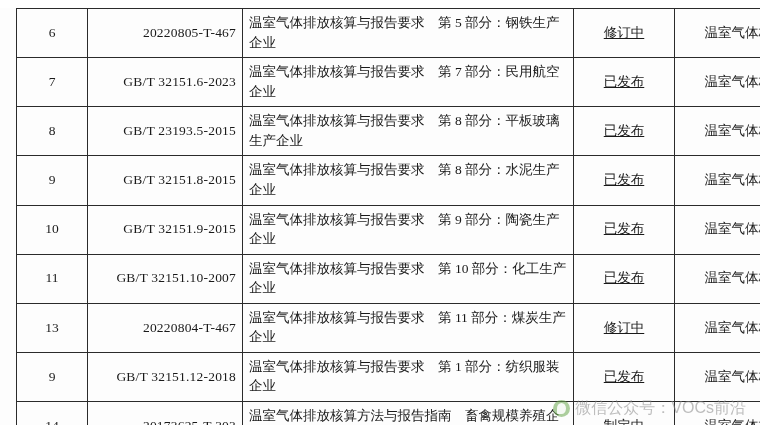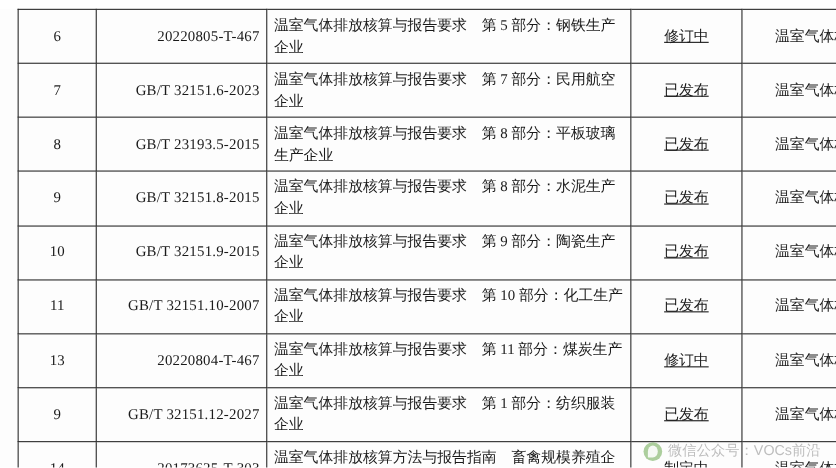--- a/index.html
+++ b/index.html
@@ -84,21 +84,21 @@
     position: absolute;
     left: 4px;
     top: 3px;
     width: 9px;
     height: 11px;
     border-radius: 50% 50% 50% 10%;
     background: #ffffff;
     opacity: 0.9;
   }
   .wm-text {
-    font-size: 13px;
+    font-size: 16px;
     color: #8a8a8a;
     font-family: "Liberation Sans", sans-serif;
     white-space: nowrap;
   }
 </style>
 </head>
 <body>
 
 <div class="page">
 
@@ -148,21 +148,21 @@
       </tr>
       <tr>
         <td class="col-num">13</td>
         <td class="col-code">20220804-T-467</td>
         <td class="col-name">温室气体排放核算与报告要求　第 11 部分：煤炭生产企业</td>
         <td class="col-status">修订中</td>
         <td class="col-cat">温室气体核算</td>
       </tr>
       <tr>
         <td class="col-num">9</td>
-        <td class="col-code">GB/T  32151.12-2027</td>
+        <td class="col-code">GB/T  32151.12-2018</td>
         <td class="col-name">温室气体排放核算与报告要求　第 1 部分：纺织服装企业</td>
         <td class="col-status">已发布</td>
         <td class="col-cat">温室气体核算</td>
       </tr>
       <tr>
         <td class="col-num">14</td>
         <td class="col-code">20173625-T-303</td>
         <td class="col-name">温室气体排放核算方法与报告指南　畜禽规模养殖企业</td>
         <td class="col-status">制定中</td>
         <td class="col-cat">温室气体核算</td>

